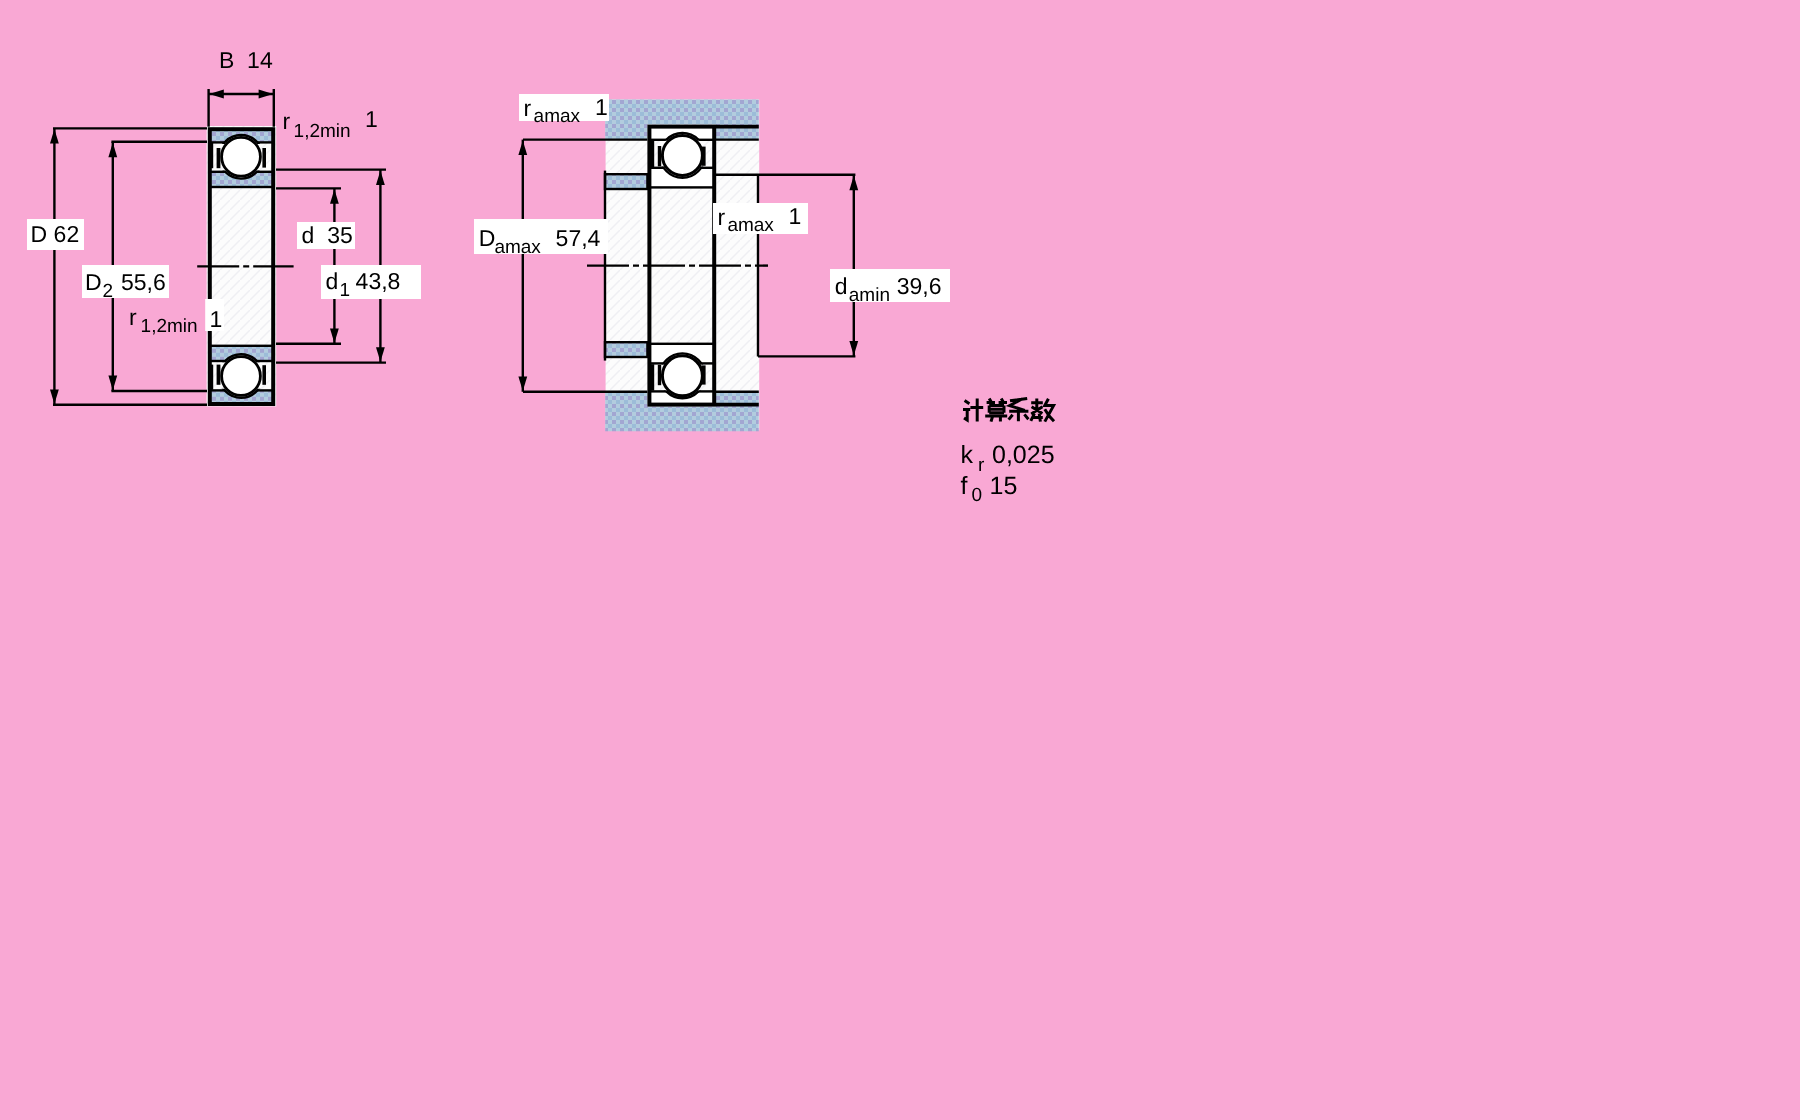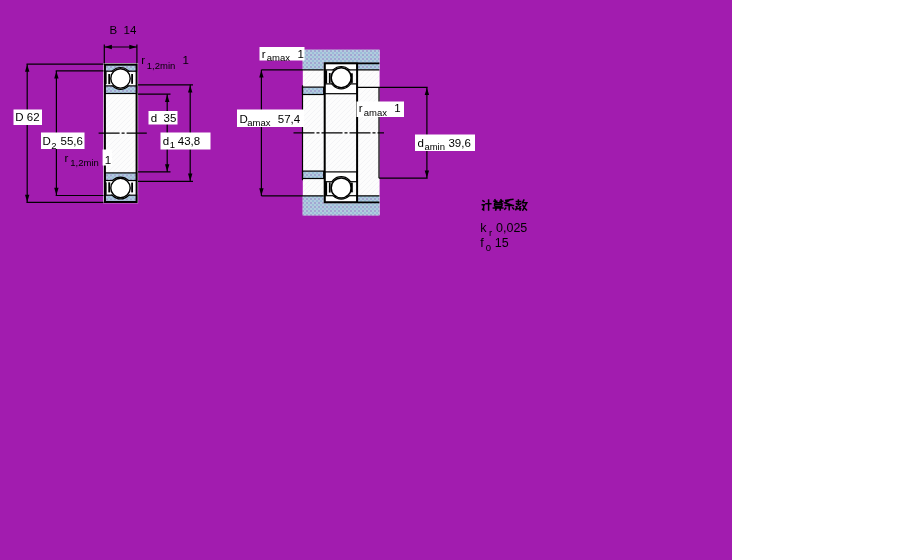--- a/index.html
+++ b/index.html
@@ -1,16 +1,16 @@
 <!DOCTYPE html>
 <html><head>
 <meta charset="utf-8">
 <style>
 html,body{margin:0;padding:0;background:#ffffff;}
-#page{position:relative;width:732px;height:560px;background:#a21caf;overflow:hidden;}
+#page{position:relative;width:900px;height:560px;background:#f9a8d4;overflow:hidden;}
 text{font-family:"Liberation Sans",sans-serif;fill:#000;}
 .m{font-size:11.5px;}
 .s{font-size:9.5px;}
 .m2{font-size:12.5px;}
 </style>
 </head>
 <body>
 <div id="page">
 <svg width="900" height="560" viewBox="0 0 900 560">
 <defs>

